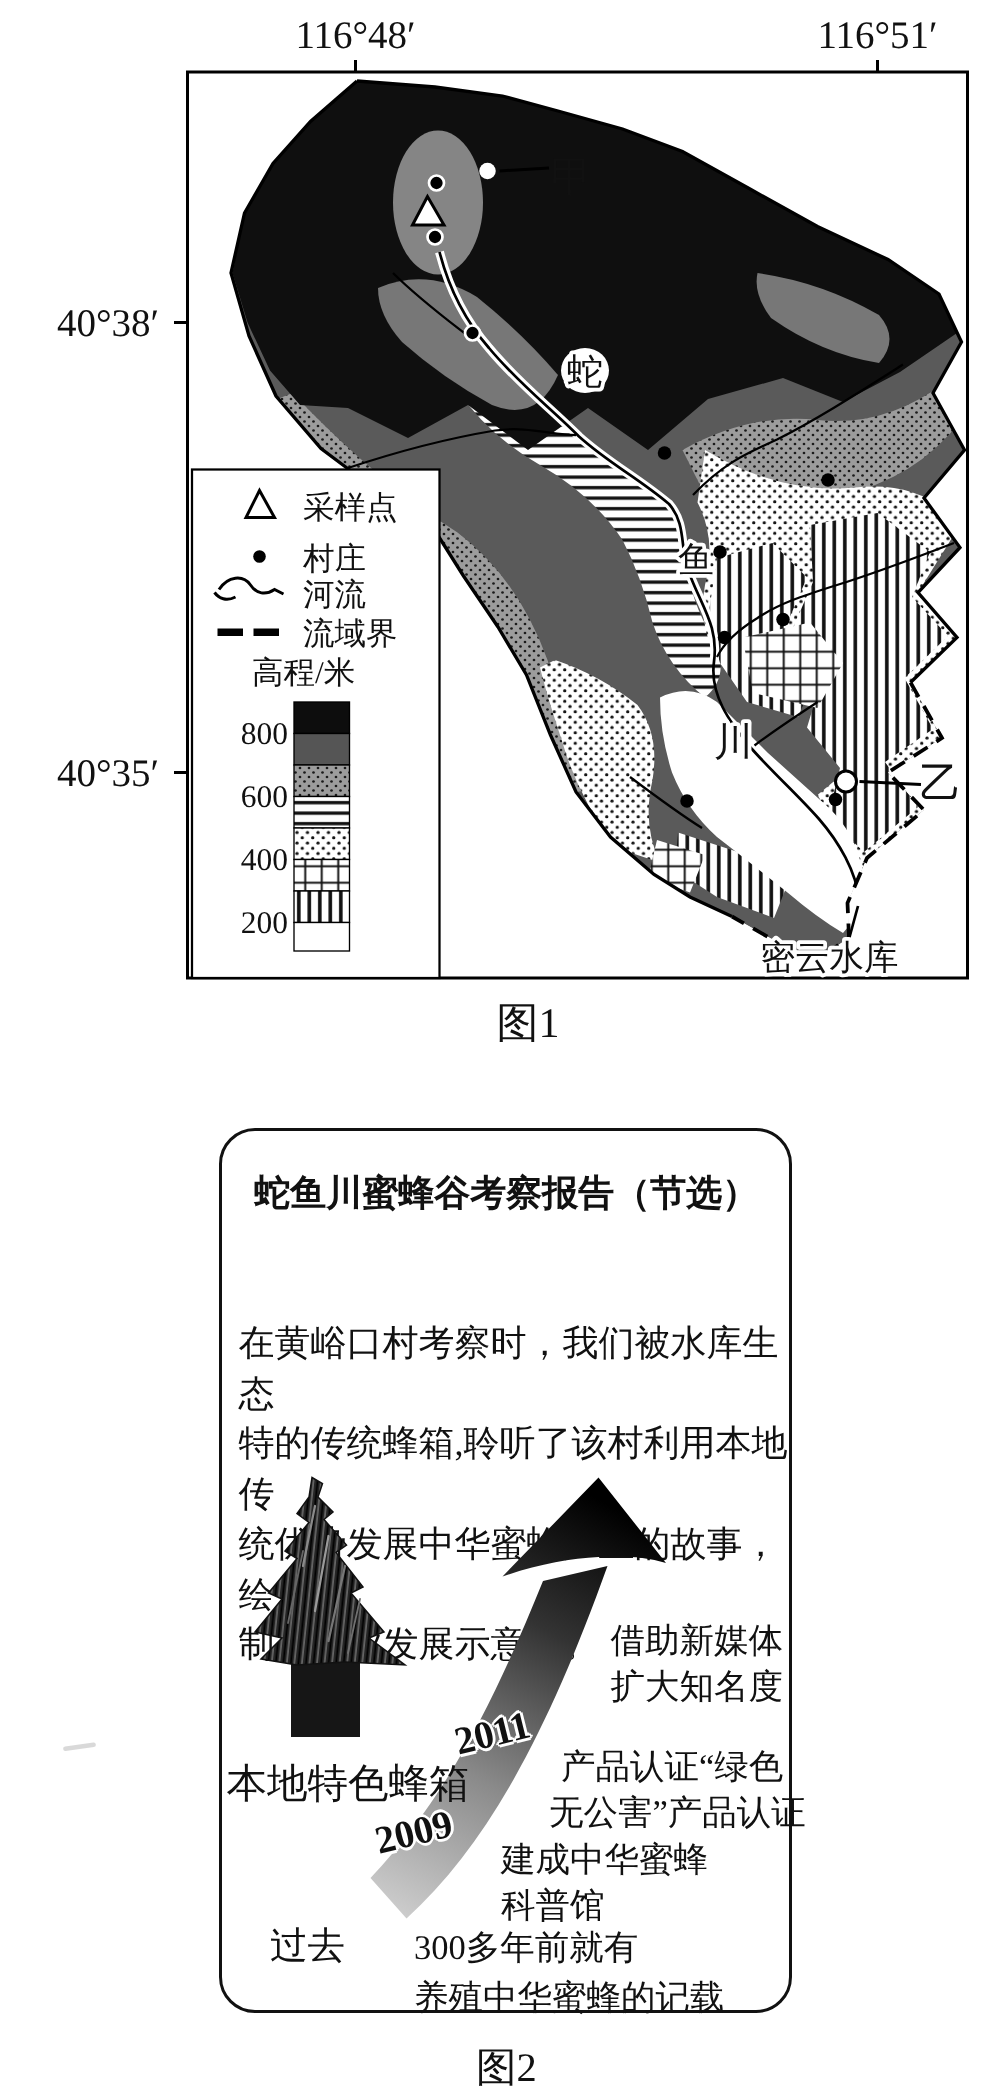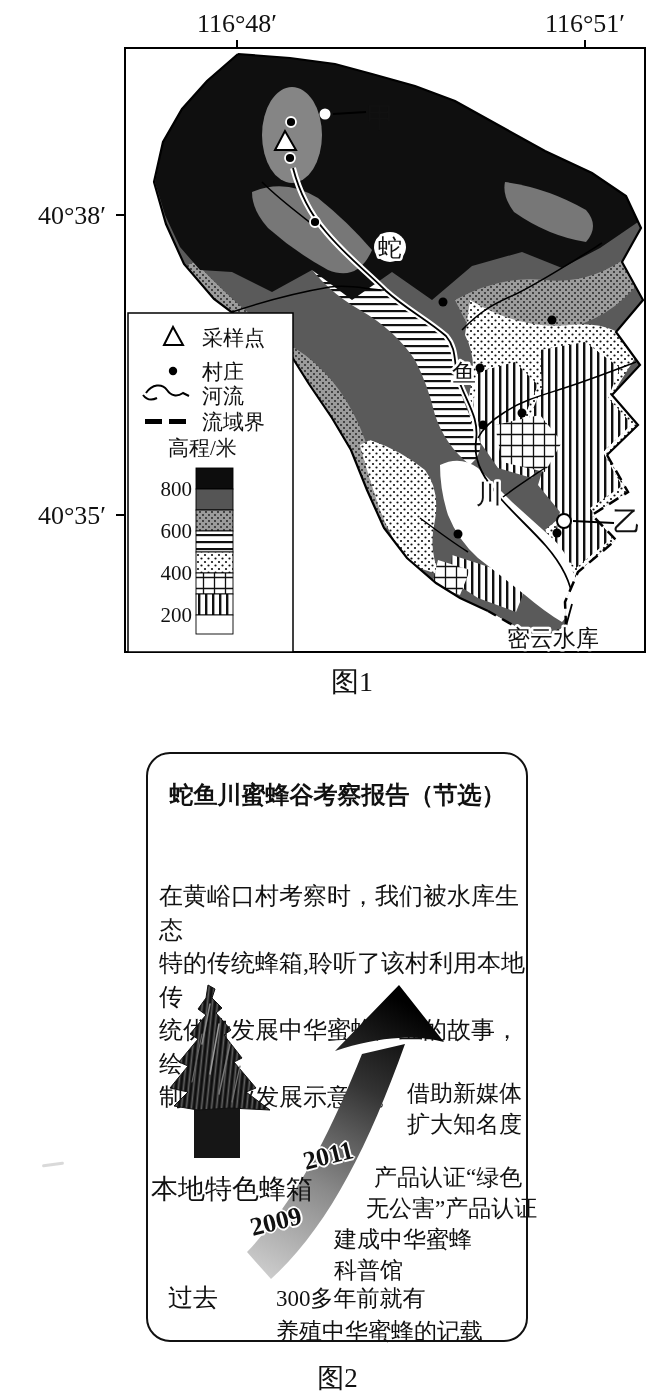--- a/index.html
+++ b/index.html
@@ -253,21 +253,21 @@
   <div class="f2-label" style="left:366px;top:1146px">
     <div style="padding-left:8px">产品认证“绿色</div>
     <div>无公害”产品认证</div>
   </div>
 
   <div class="f2-label" style="left:334px;top:1208px">
     <div>建成中华蜜蜂</div>
     <div>科普馆</div>
   </div>
 
-  <div class="f2-label" style="left:168px;top:1266px;font-size:25px">过去</div>
+  <div class="f2-label" style="left:180px;top:1266px;font-size:25px">过去</div>
 
   <div class="f2-label" style="left:276px;top:1266px;line-height:33px">
     <div>300多年前就有</div>
     <div>养殖中华蜜蜂的记载</div>
   </div>
 
   <div class="f2-caption">图2</div>
 
 </div>
 

